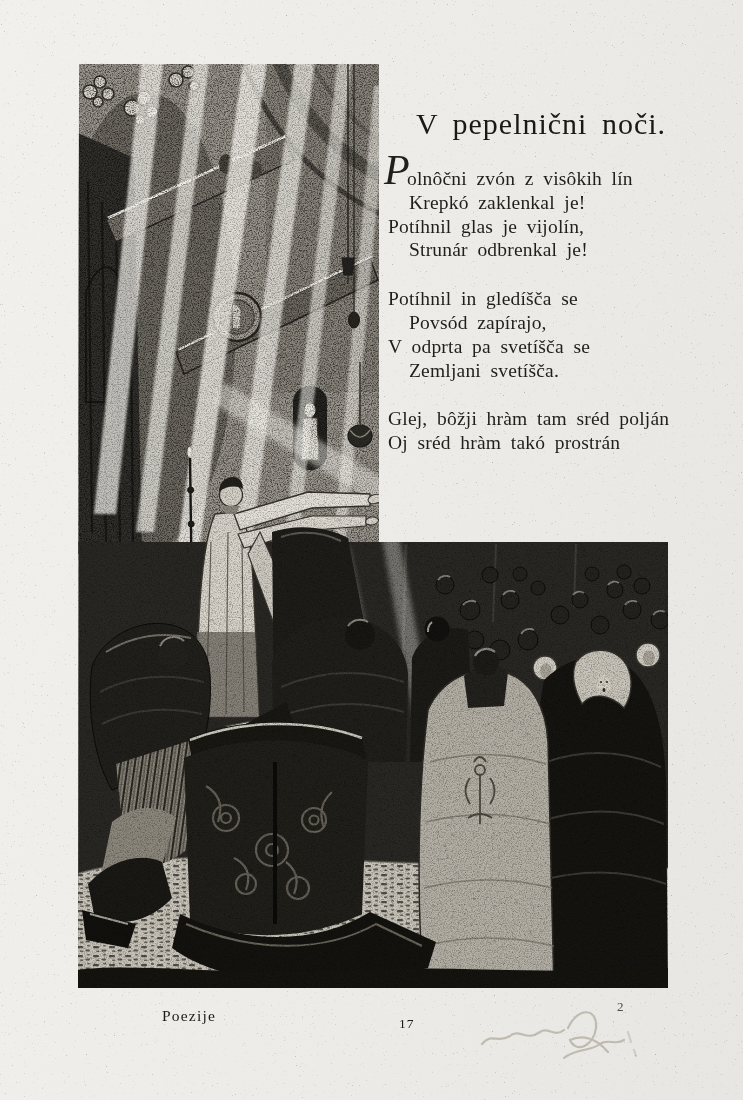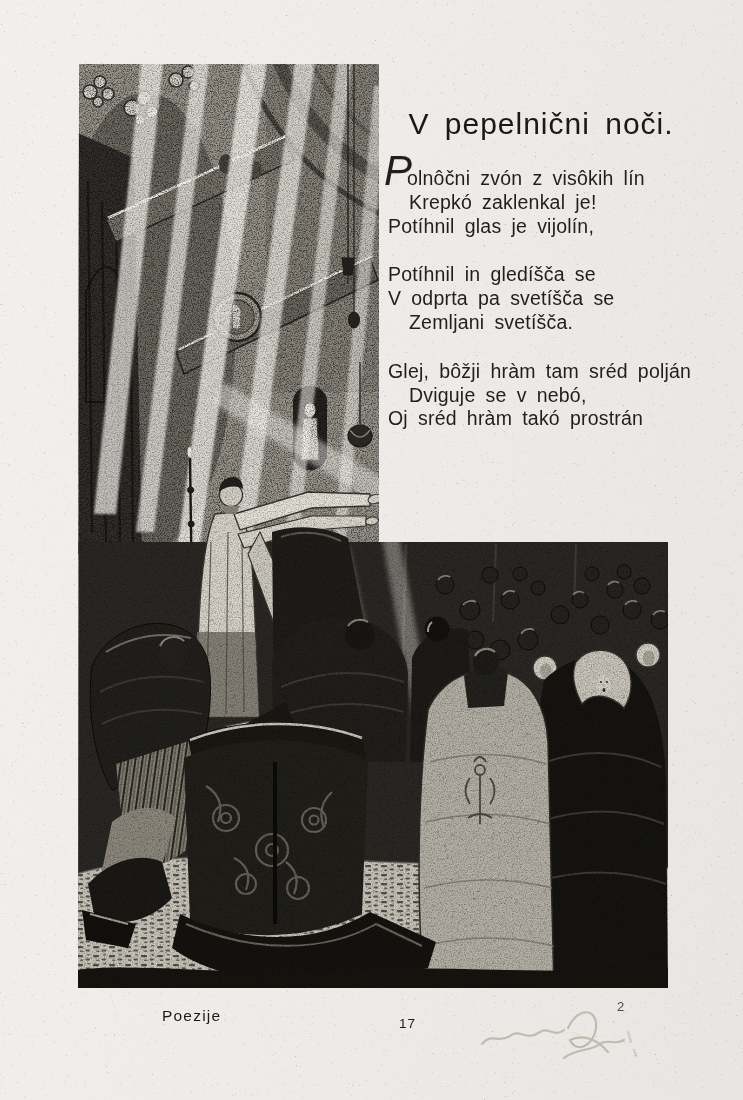--- a/index.html
+++ b/index.html
@@ -1,19 +1,19 @@
 <!DOCTYPE html>
 <html><head>
 <meta charset="utf-8">
 <style>
   html,body { margin:0; padding:0; background:#edebe7; }
   .page {
     position:relative; width:743px; height:1100px; overflow:hidden;
     background:linear-gradient(100deg,#f1f0ec 0%, #edebe7 55%, #e8e6e2 100%);
-    font-family:Liberation Sans, sans-serif; color:#1d1b18;
+    font-family:Liberation Serif, serif; color:#1d1b18;
   }
   .illustration { position:absolute; left:76px; top:62px; }
   .poem { position:absolute; left:388px; top:107px; width:302px; }
   .poem-title {
     font-size:30px; font-weight:400; letter-spacing:1px; word-spacing:6px;
     margin:0 0 26px 4px; text-align:center; white-space:nowrap; color:#1b1916;
   }
   .stanza { margin:0 0 25px 0; }
   .line {
     font-size:19.5px; line-height:23.8px; letter-spacing:0.2px;
@@ -305,31 +305,32 @@
 
   <div class="poem">
     <h1 class="poem-title">V pepelnični noči.</h1>
 
     <div class="stanza">
       <div class="line first">
         <span class="dropcap">P</span><span>olnôčni zvón z visôkih lín</span>
       </div>
       <div class="line indent">Krepkó zaklenkal je!</div>
       <div class="line">Potíhnil glas je vijolín,</div>
+      <div class="line indent">Strunár odbrenkal je!</div>
     </div>
 
     <div class="stanza">
       <div class="line">Potíhnil in gledíšča se</div>
+      <div class="line indent">Povsód zapírajo,</div>
       <div class="line">V odprta pa svetíšča se</div>
       <div class="line indent">Zemljani svetíšča.</div>
     </div>
 
     <div class="stanza">
       <div class="line">Glej, bôžji hràm tam sréd polján</div>
-      <div class="line indent">Dviguje se v nebó,</div>
       <div class="line">Oj sréd hràm takó prostrán</div>
     </div>
   </div>
 
   <span class="running-title">Poezije</span>
   <span class="page-number">17</span>
   <span class="corner-mark">2</span>
 
   <svg class="pencil" width="180" height="80" viewBox="0 0 180 80" aria-hidden="true">
     <g stroke="#97907f" stroke-width="2.2" fill="none" opacity="0.5" stroke-linecap="round">

